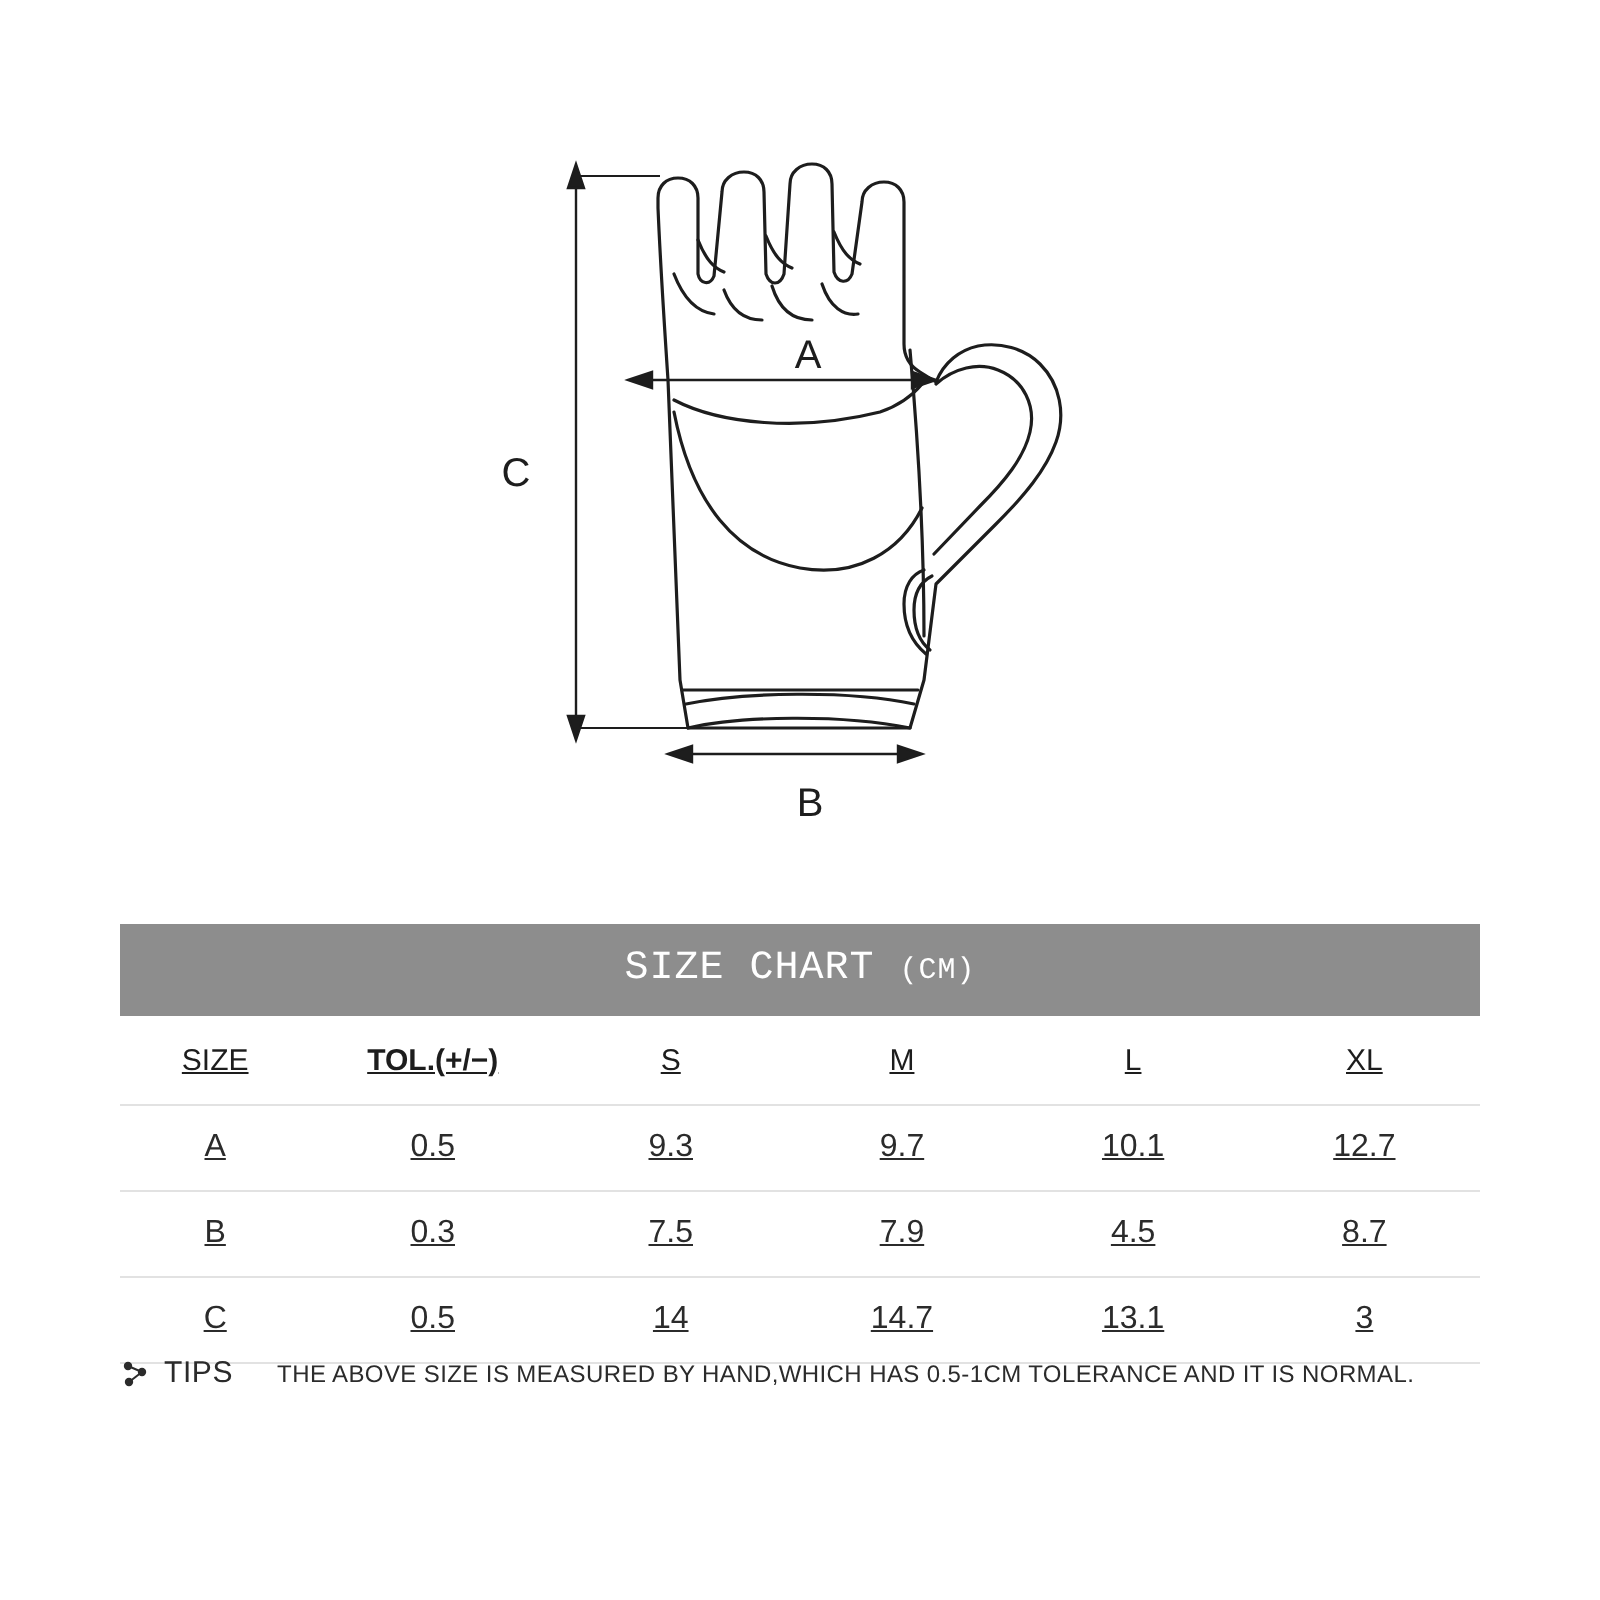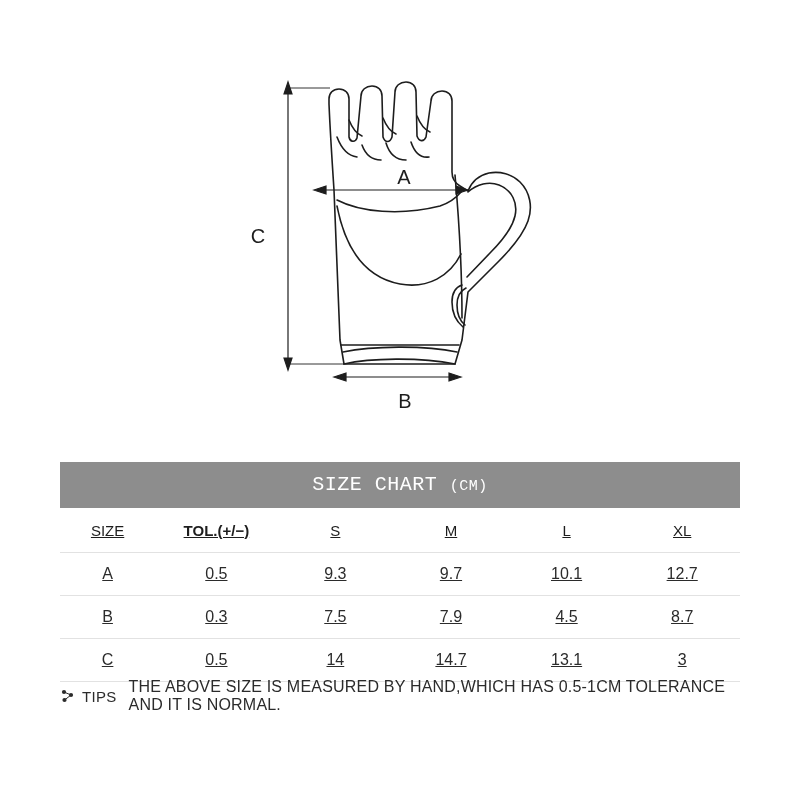--- a/index.html
+++ b/index.html
@@ -116,24 +116,24 @@
     height: 16px;
     flex: none;
     display: block;
   }
   .tips-label {
     font-size: 15px;
     color: #2b2b2b;
     letter-spacing: 0.3px;
   }
   .tips-text {
-    font-size: 16px;
+    font-size: 12px;
     color: #2b2b2b;
     letter-spacing: 0.2px;
-    margin-left: 6px;
+    margin-left: 16px;
   }
 </style>
 </head>
 <body>
 
 <div id="page">
 
   <div class="diagram-area">
     <svg class="diagram-svg" width="800" height="455" viewBox="0 0 800 455" xmlns="http://www.w3.org/2000/svg">
       <g fill="none" stroke="#1d1d1d" stroke-width="1.6" stroke-linejoin="round" stroke-linecap="round">

